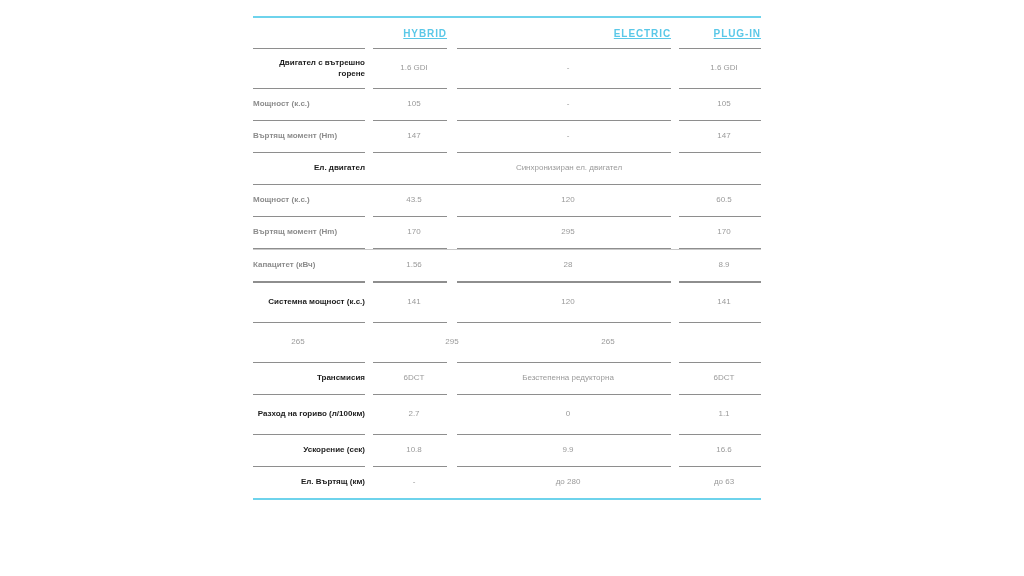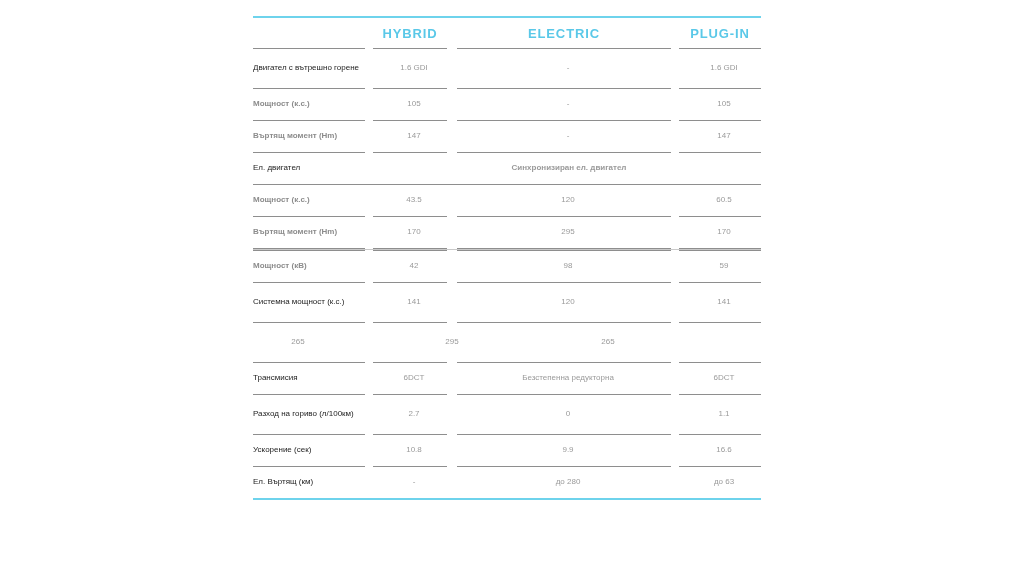--- a/index.html
+++ b/index.html
@@ -33,26 +33,27 @@
     margin-top: 0;
   }
 
   
   .head-row {
     display: flex;
     align-items: center;
     height: 30px;
   }
   .head-cell {
-    font-size: 13px;
+    font-size: 10px;
     font-weight: bold;
     letter-spacing: 0.9px;
     color: #5ac8e8;
-    text-align: center;
+    text-align: right;
     white-space: nowrap;
+    text-decoration: underline;
   }
   .head-cell.label-col { text-align: left; }
 
   
   
   .c-label { width: 112px; flex: 0 0 112px; }
   .c-gap-a { width: 8px;  flex: 0 0 8px; }
   .c-1     { width: 74px; flex: 0 0 74px; }
   .c-gap-b { width: 10px; flex: 0 0 10px; }
   .c-2     { width: 214px; flex: 0 0 214px; }
@@ -73,30 +74,30 @@
     white-space: nowrap;
   }
   .cell.label-col {
     text-align: left;
     color: #4a4a4a;
     white-space: normal;
     padding-right: 4px;
   }
   .cell.label-col.bold {
     color: #1c1c1c;
-    font-weight: normal;
+    font-weight: bold;
+    text-align: right;
   }
   .cell.label-col.light {
     color: #8c8c8c;
     font-weight: bold;
   }
   .cell.span-all {
     flex: 1 1 auto;
     text-align: center;
-    font-weight: bold;
   }
 
   
   .row.tall { min-height: 39px; }
 
   
   .div-row {
     display: flex;
     height: 1px;
     align-items: stretch;
@@ -231,37 +232,37 @@
       <div class="div-row">
         <div class="seg c-label"></div>
         <div class="seg c-gap-a blank"></div>
         <div class="seg c-1"></div>
         <div class="seg c-gap-b blank"></div>
         <div class="seg c-2"></div>
         <div class="seg c-gap-c blank"></div>
         <div class="seg c-3"></div>
       </div>
       <div class="div-full light"></div>
-      <div class="div-row">
-        <div class="seg c-label"></div>
-        <div class="seg c-gap-a blank"></div>
-        <div class="seg c-1"></div>
-        <div class="seg c-gap-b blank"></div>
-        <div class="seg c-2"></div>
-        <div class="seg c-gap-c blank"></div>
-        <div class="seg c-3"></div>
-      </div>
-      <div class="row">
-        <div class="cell label-col c-label light">Мощност (кВ)</div>
-        <div class="c-gap-a"></div>
-        <div class="cell c-1">42</div>
-        <div class="c-gap-b"></div>
-        <div class="cell c-2">98</div>
-        <div class="c-gap-c"></div>
-        <div class="cell c-3">59</div>
+      <div class="row">
+        <div class="cell label-col c-label light">Капацитет (кВч)</div>
+        <div class="c-gap-a"></div>
+        <div class="cell c-1">1.56</div>
+        <div class="c-gap-b"></div>
+        <div class="cell c-2">28</div>
+        <div class="c-gap-c"></div>
+        <div class="cell c-3">8.9</div>
+      </div>
+      <div class="div-row">
+        <div class="seg c-label"></div>
+        <div class="seg c-gap-a blank"></div>
+        <div class="seg c-1"></div>
+        <div class="seg c-gap-b blank"></div>
+        <div class="seg c-2"></div>
+        <div class="seg c-gap-c blank"></div>
+        <div class="seg c-3"></div>
       </div>
       <div class="div-row">
         <div class="seg c-label"></div>
         <div class="seg c-gap-a blank"></div>
         <div class="seg c-1"></div>
         <div class="seg c-gap-b blank"></div>
         <div class="seg c-2"></div>
         <div class="seg c-gap-c blank"></div>
         <div class="seg c-3"></div>
       </div>

